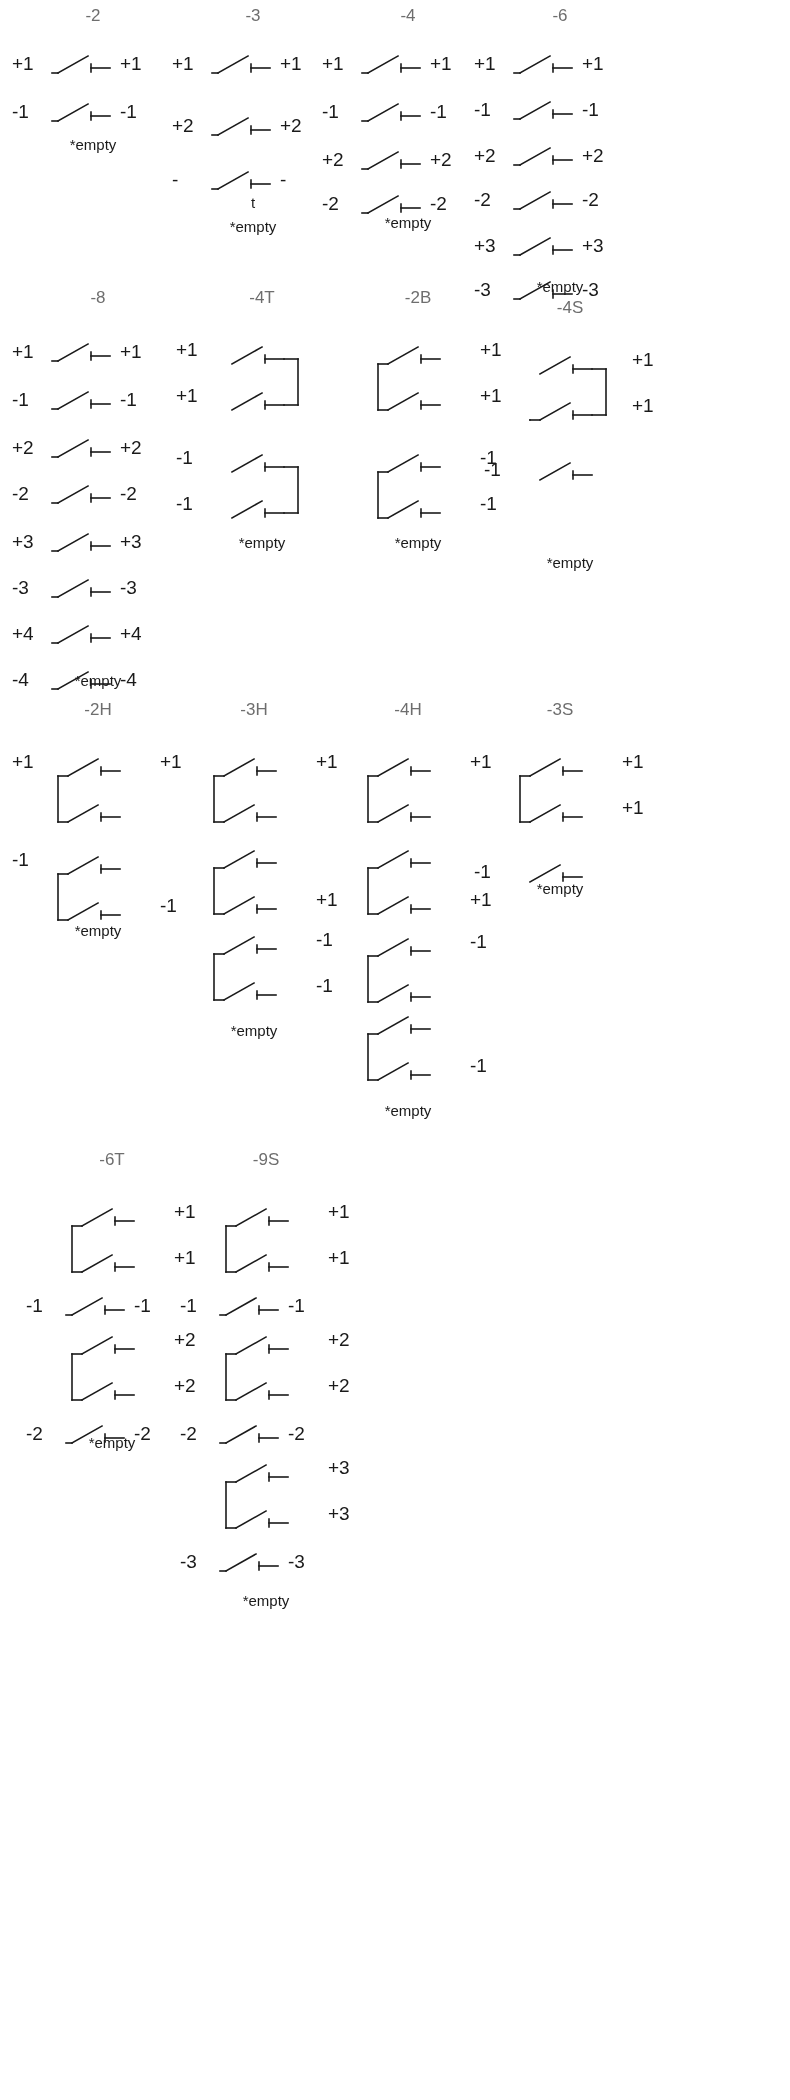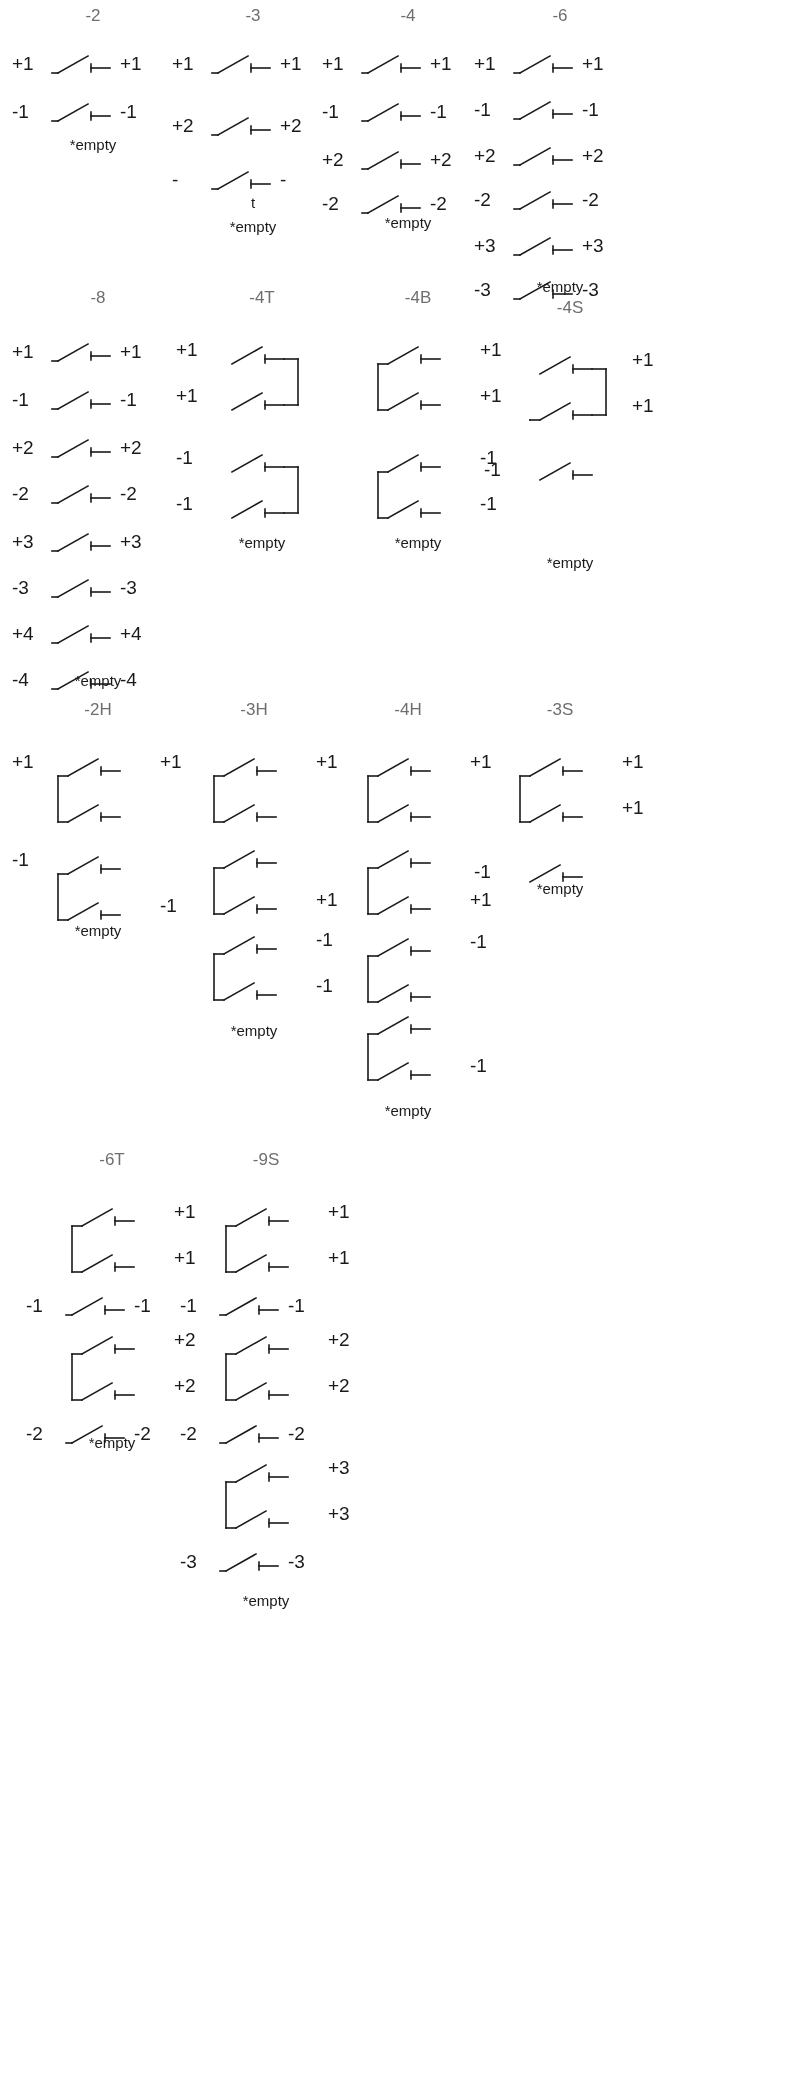--- a/index.html
+++ b/index.html
@@ -396,21 +396,21 @@
             <line x1="82" y1="17" x2="82" y2="63"></line>
             <line x1="68" y1="63" x2="82" y2="63"></line>
           </svg>
         </div>
         <span class="lbl left" style="left: 4px; top: 8px;">-1</span>
         <span class="lbl left" style="left: 4px; top: 54px;">-1</span>
       </div>
       <div class="empty" style="top: 246px;">*empty</div>
     </div>
     <div class="group" style="left: 328px; top: 288px; width: 180px;">
-      <div class="group-title">-4B</div>
+      <div class="group-title">-2B</div>
       <div class="row" style="position: absolute; left: 0px; top: 54px; width: 180px; height: 90px;">
         <div class="sw" style="left: 44px; top: 0px;">
           <svg width="90" height="90" viewBox="0 0 90 90">
             <line x1="16" y1="22" x2="46" y2="5"></line>
             <line x1="49" y1="13" x2="49" y2="21"></line>
             <line x1="49" y1="17" x2="68" y2="17"></line>
             <line x1="16" y1="68" x2="46" y2="51"></line>
             <line x1="49" y1="59" x2="49" y2="67"></line>
             <line x1="49" y1="63" x2="68" y2="63"></line>
             <line x1="6" y1="22" x2="16" y2="22"></line>

